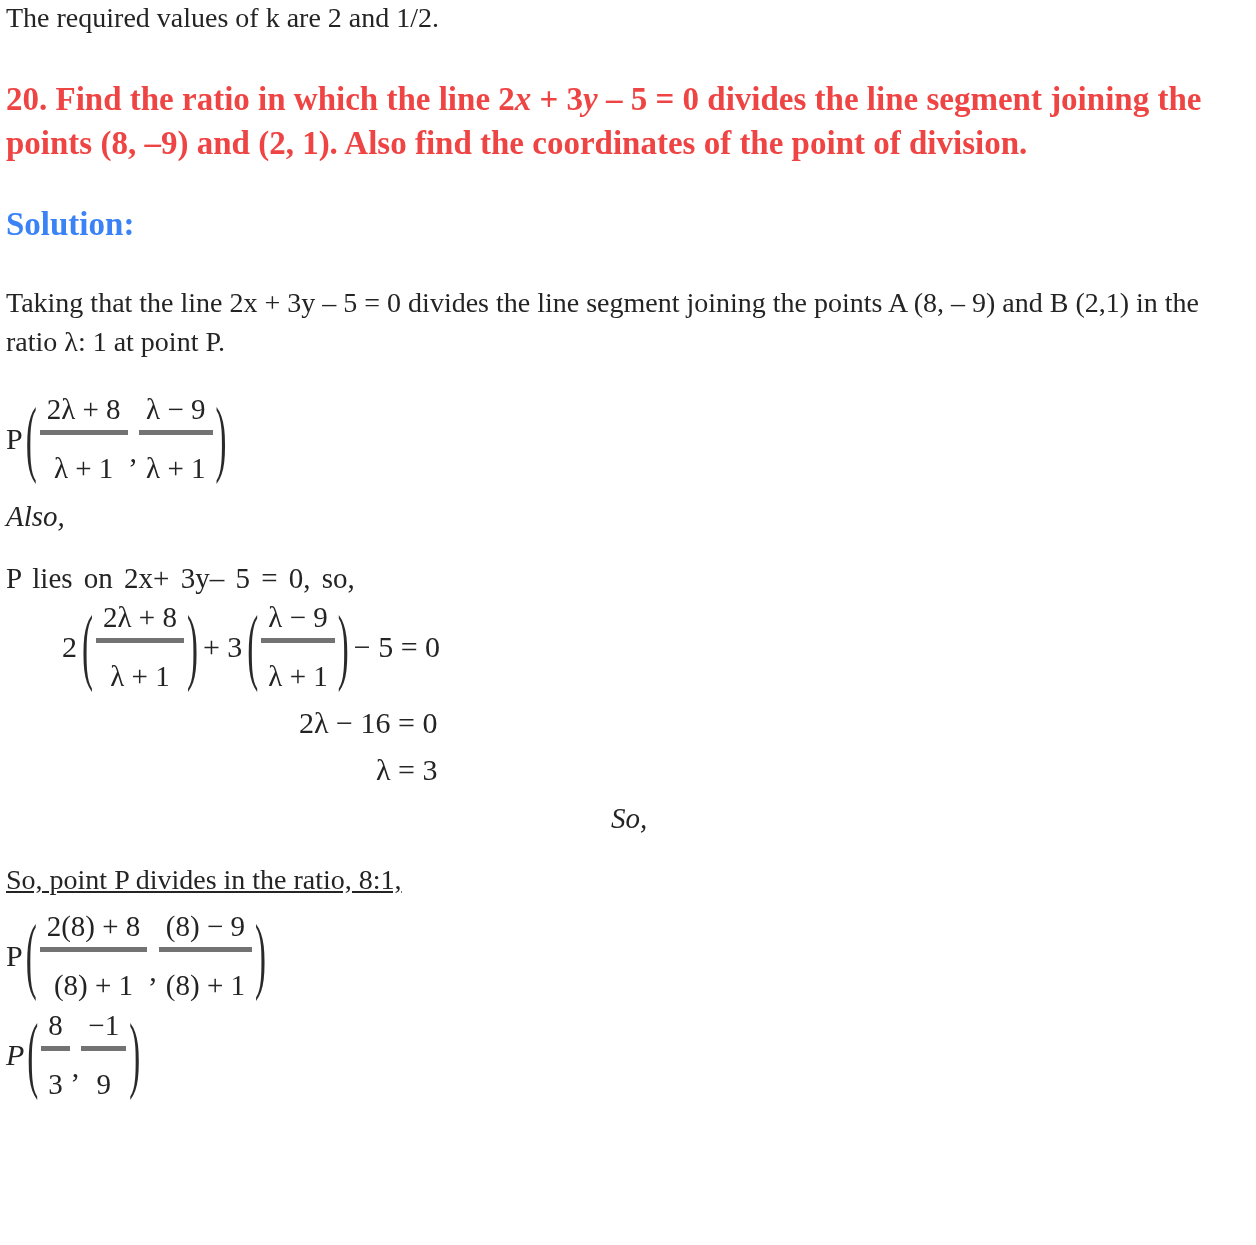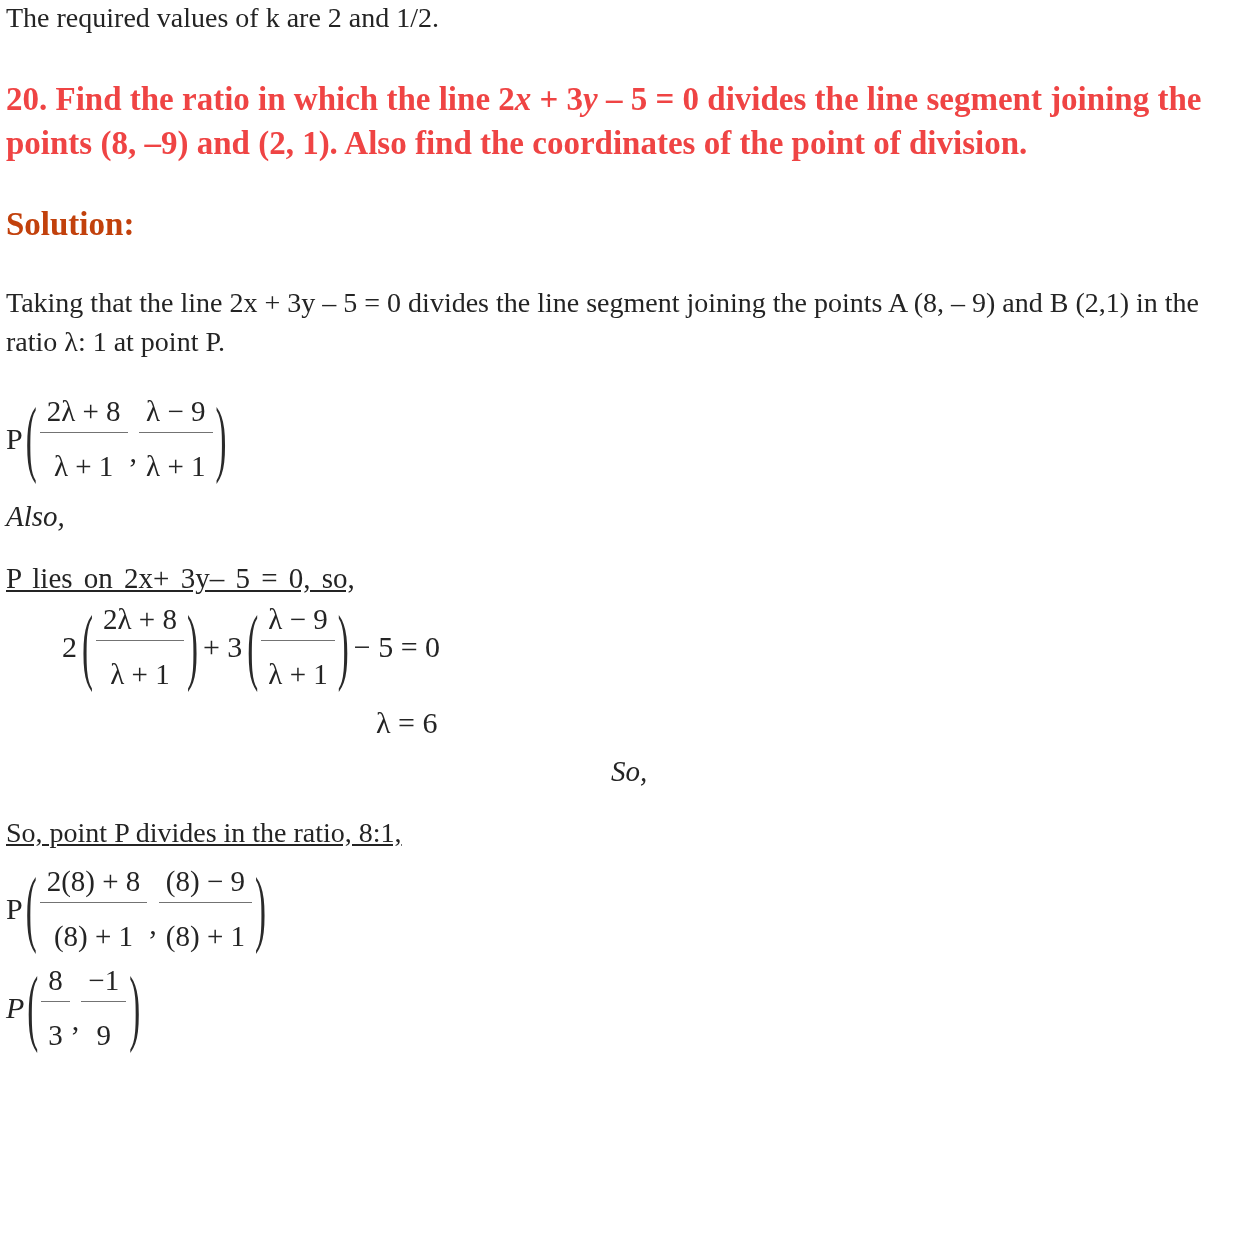--- a/index.html
+++ b/index.html
@@ -22,21 +22,21 @@
     line-height: 1.33;
     margin: 44px 0 0;
     color: #ef4444;
   }
   .hit { font-style: italic; }
 
   .sol {
     font-size: 33px;
     font-weight: 700;
     margin: 40px 0 0;
-    color: #c2410c;
+    color: #3b82f6;
   }
 
   .para {
     font-size: 28px;
     line-height: 1.4;
     margin: 40px 0 0;
   }
 
   
   .mline {
@@ -63,42 +63,42 @@
   .frac {
     display: inline-block;
     text-align: center;
     font-size: 29px;
     line-height: 1.15;
     margin: 0 2px;
   }
   .frac .num {
     display: block;
     padding: 0 7px 3px;
-    border-bottom: 1px solid #737373;
+    border-bottom: 5px solid #737373;
   }
   .frac .den {
     display: block;
     padding: 17px 7px 0;
   }
 
   .msep {
     align-self: flex-end;
     padding-bottom: 16px;
     font-size: 30px;
   }
   .mterm { font-size: 30px; padding: 0 4px; }
 
   
   .eq { font-size: 30px; margin: 0; }
   .txt { font-size: 28px; margin: 0; }
   .ital { font-style: italic; font-size: 29px; }
 
   #f1        { margin-top: 32px; }
   #also      { margin-top: 15px; }
-  #plies     { margin-top: 11px; font-size: 29px; word-spacing: 4px; text-decoration: underline; }
+  #plies     { margin-top: 11px; font-size: 29px; word-spacing: 4px; }
   #eqbig     { margin-top: 6px;  margin-left: 52px; }
   #eqexp     { margin-top: 15px; }
   #eq3       { margin-top: 13px; margin-left: 293px; }
   #eq4       { margin-top: 13px; margin-left: 370px; }
   #so        { margin-top: 15px; text-align: center; }
   #ratio     { margin-top: 12px; font-size: 30px; }
   #ratiotext { margin-top: 11px; text-decoration: underline; }
   #f2        { margin-top: 12px; height: 96px; }
   #f3        { margin-top: 6px;  height: 90px; }
 </style>
@@ -146,22 +146,23 @@
     <span class="bp">(</span>
     <span class="frac">
       <span class="num">λ − 9</span>
       <span class="den">λ + 1</span>
     </span>
     <span class="bp">)</span>
     <span class="mterm">− 5 = 0</span>
   </div>
 
 
+  <p class="eq" id="eq3">2λ − 16 = 0</p>
 
-  <p class="eq" id="eq4">λ = 6</p>
+  <p class="eq" id="eq4">λ = 3</p>
 
   <p class="ital" id="so">So,</p>
 
 
   <p class="txt" id="ratiotext">So, point P divides in the ratio, 8:1,</p>
 
   <div class="mline" id="f2">
     <span class="mlead">P</span>
     <span class="bp">(</span>
     <span class="frac">

